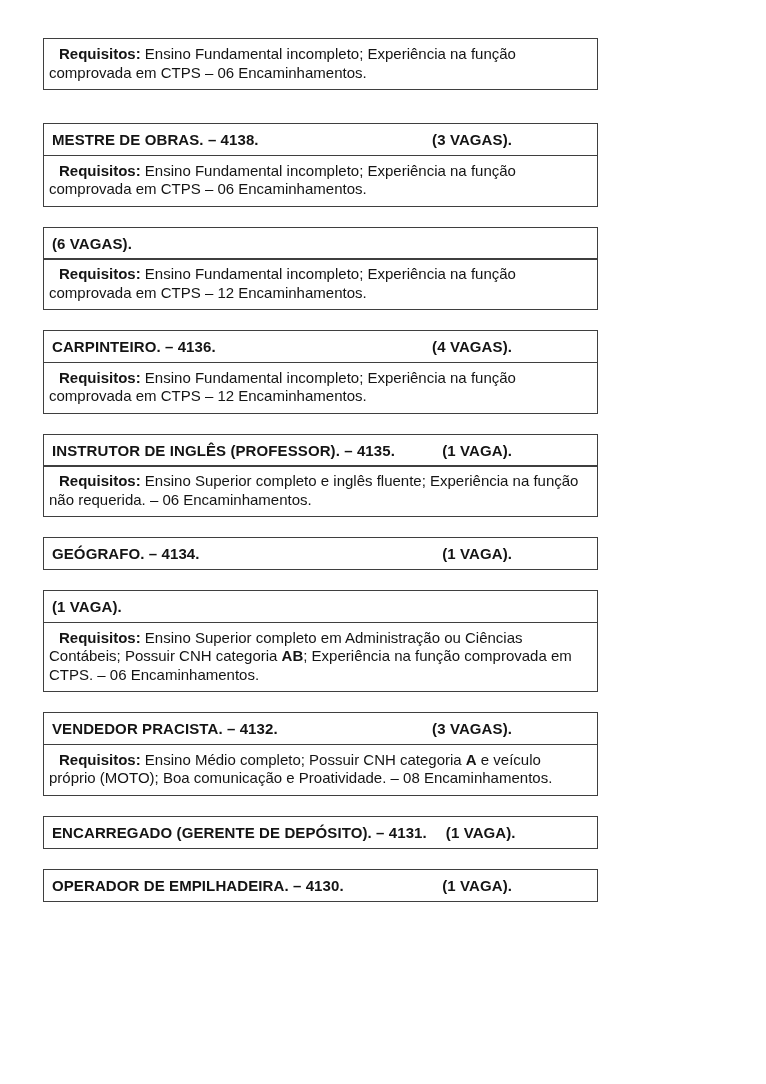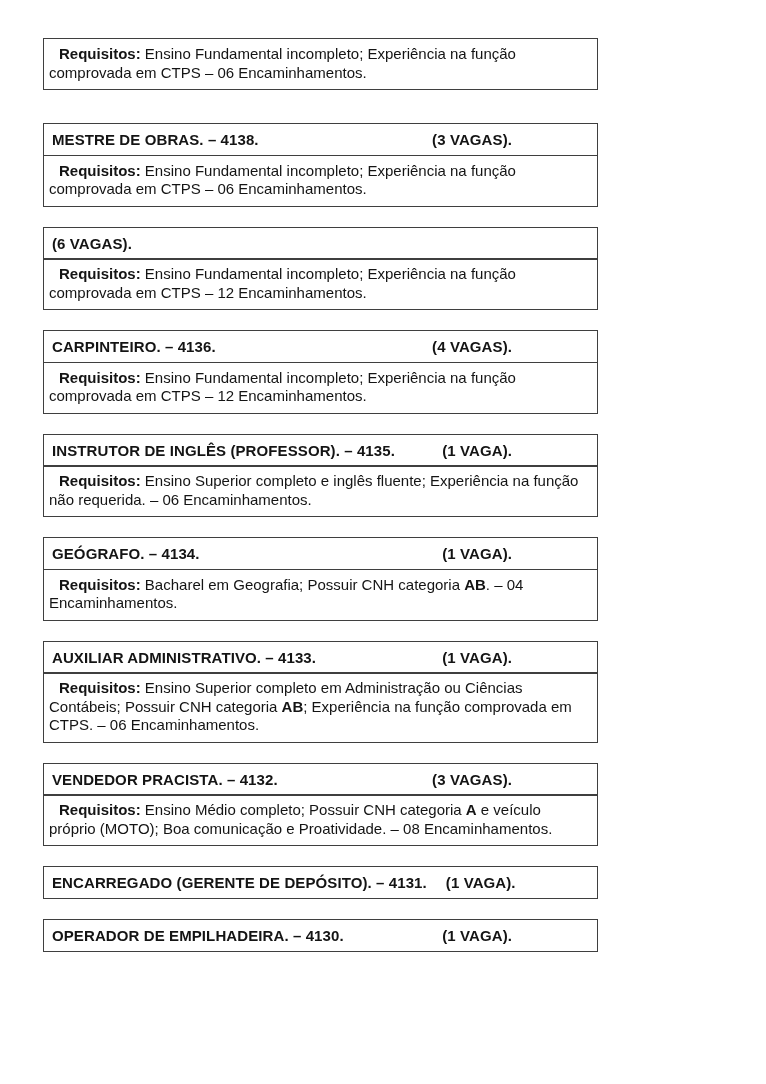--- a/index.html
+++ b/index.html
@@ -96,26 +96,24 @@
       <span class="job-vacancies">(1 VAGA).</span>
     </header>
     <p class="req-box"><span class="b">Requisitos:</span><span> Ensino Superior completo e inglês fluente; Experiência na função não requerida. – 06 Encaminhamentos.</span></p>
   </section>
 
   <section class="job">
     <header class="title-box">
       <span class="job-title">GEÓGRAFO. – 4134.</span>
       <span class="job-vacancies">(1 VAGA).</span>
     </header>
-    <p class="req-box"><span class="b">Requisitos:</span><span> Bacharel em Geografia; Possuir CNH categoria </span><span class="b">AB</span><span>. – 04 Encaminhamentos.</span></p>
   </section>
 
   <section class="job">
     <header class="title-box">
-      <span class="job-title">AUXILIAR ADMINISTRATIVO. – 4133.</span>
       <span class="job-vacancies">(1 VAGA).</span>
     </header>
     <p class="req-box"><span class="b">Requisitos:</span><span> Ensino Superior completo em Administração ou Ciências Contábeis; Possuir CNH categoria </span><span class="b">AB</span><span>; Experiência na função comprovada em CTPS. – 06 Encaminhamentos.</span></p>
   </section>
 
   <section class="job">
     <header class="title-box">
       <span class="job-title">VENDEDOR PRACISTA. – 4132.</span>
       <span class="job-vacancies">(3 VAGAS).</span>
     </header>

